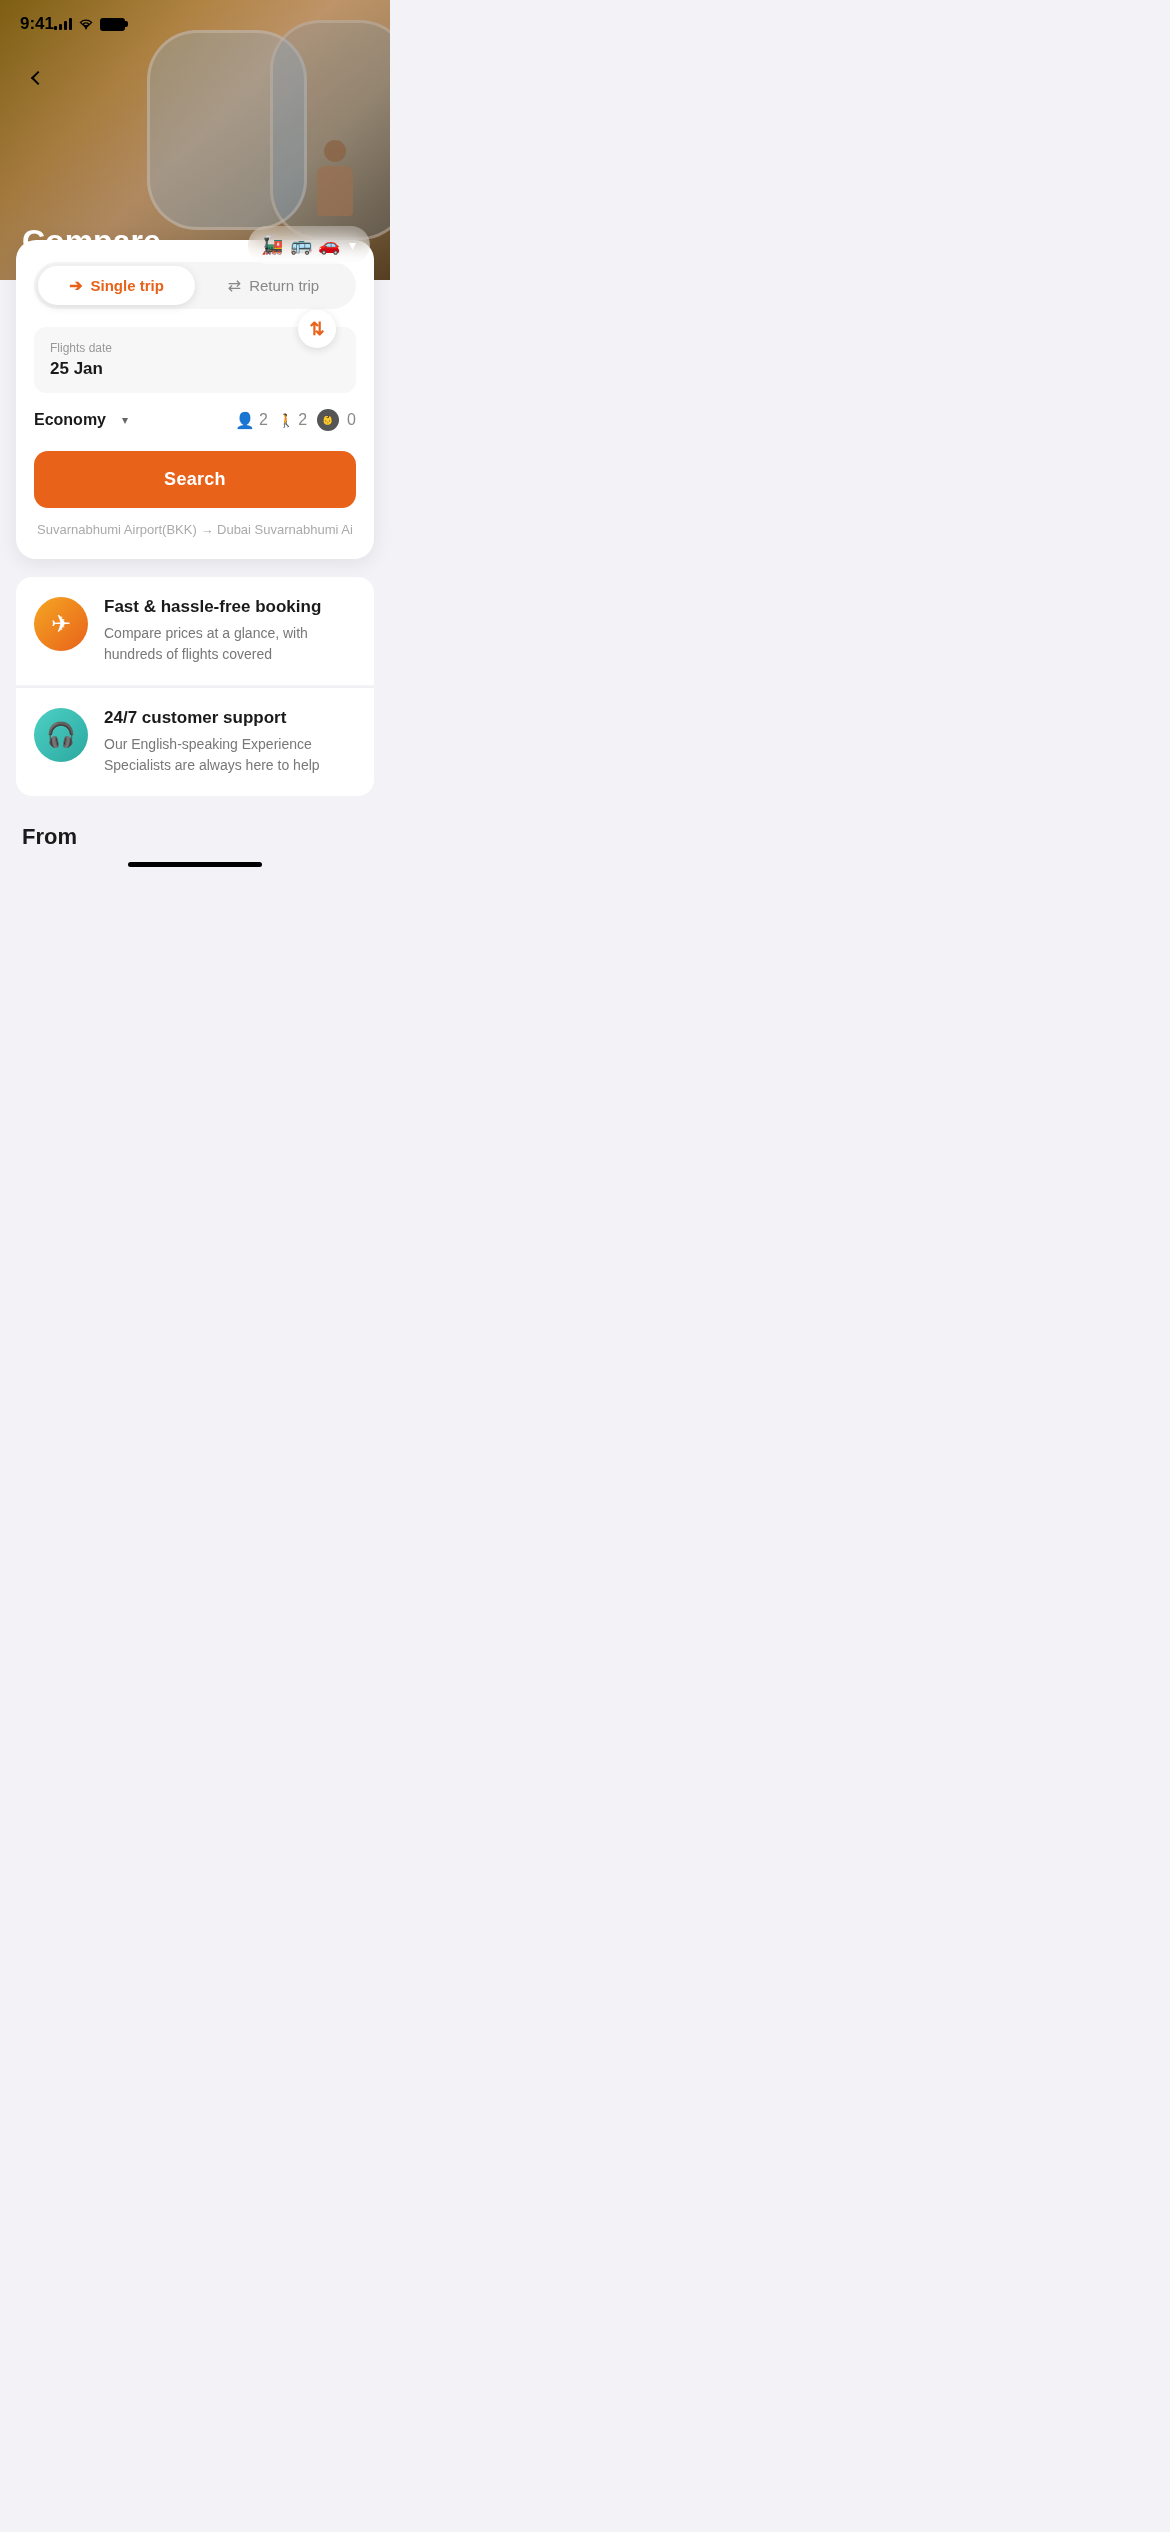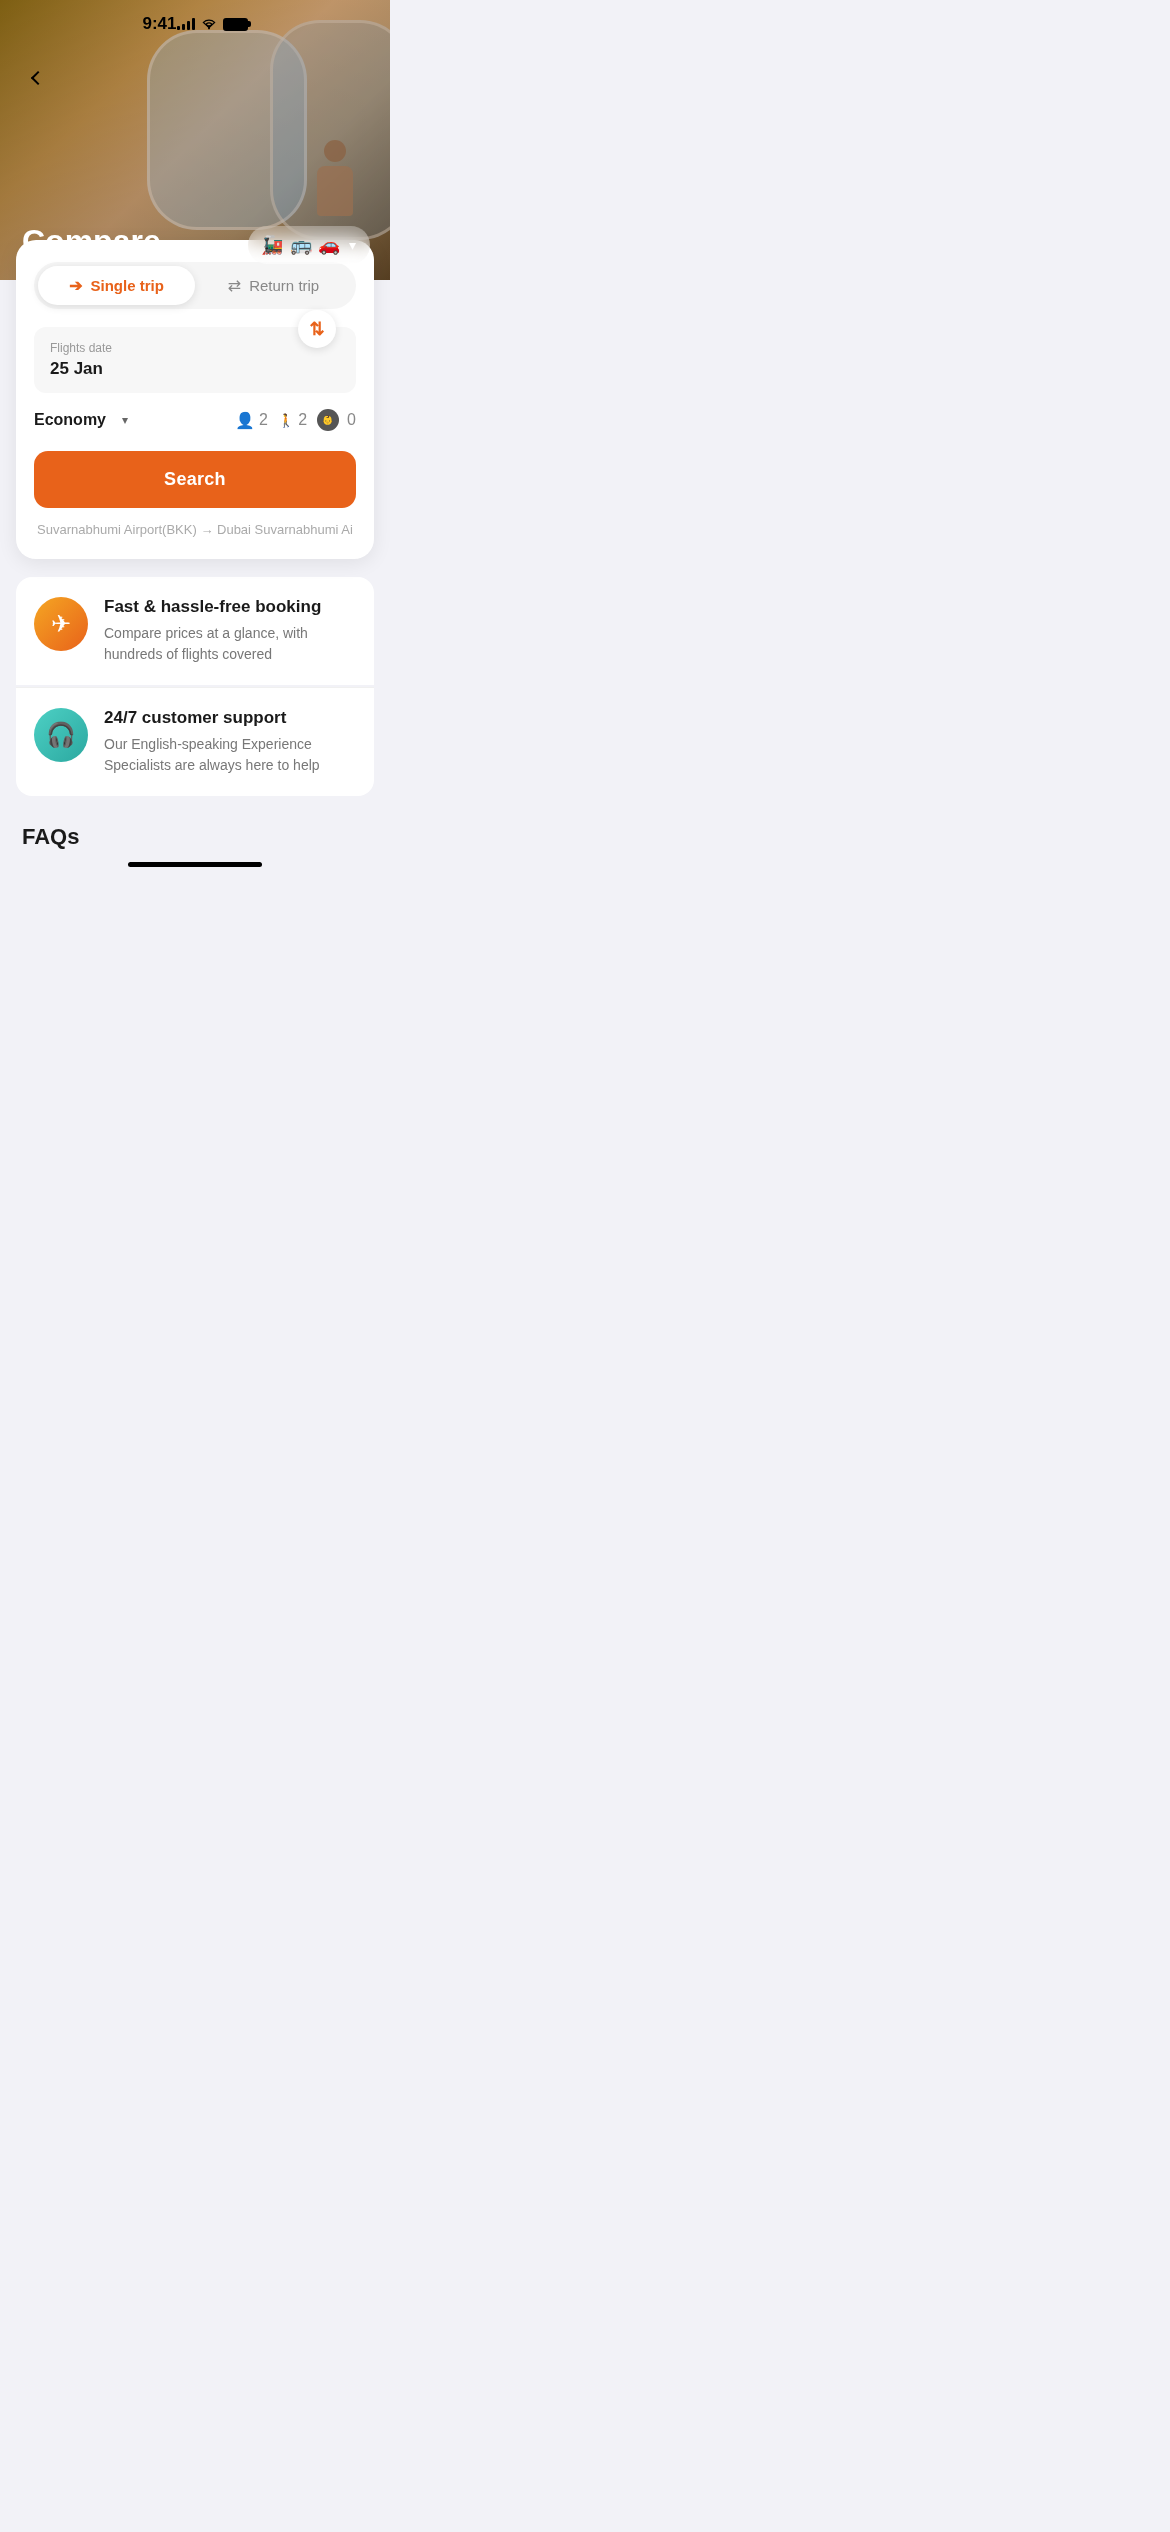--- a/index.html
+++ b/index.html
@@ -9,21 +9,21 @@
       width: 390px;
       min-height: 844px;
       font-family: -apple-system, BlinkMacSystemFont, 'Helvetica Neue', Arial, sans-serif;
       background: #f2f2f7;
       overflow-x: hidden;
     }
 
     
     .status-bar {
       display: flex;
-      justify-content: center;
+      justify-content: flex-start;
       align-items: center;
       padding: 14px 20px 6px;
       position: absolute;
       top: 0; left: 0; right: 0;
       z-index: 10;
     }
     .status-time {
       font-size: 17px;
       font-weight: 600;
       color: #000;
@@ -539,20 +539,20 @@
         <span class="feature-icon-glyph">🎧</span>
       </div>
       <div class="feature-text">
         <h3>24/7 customer support</h3>
         <p>Our English-speaking Experience Specialists are always here to help</p>
       </div>
     </div>
   </div>
 
   <div class="faqs-section">
-    <span class="faqs-title">FAQs</span>
+    <span class="faqs-title">From</span>
   </div>
 
   <div class="home-indicator">
     <div class="home-bar"></div>
   </div>
 
 </div>
 
 </body></html>

